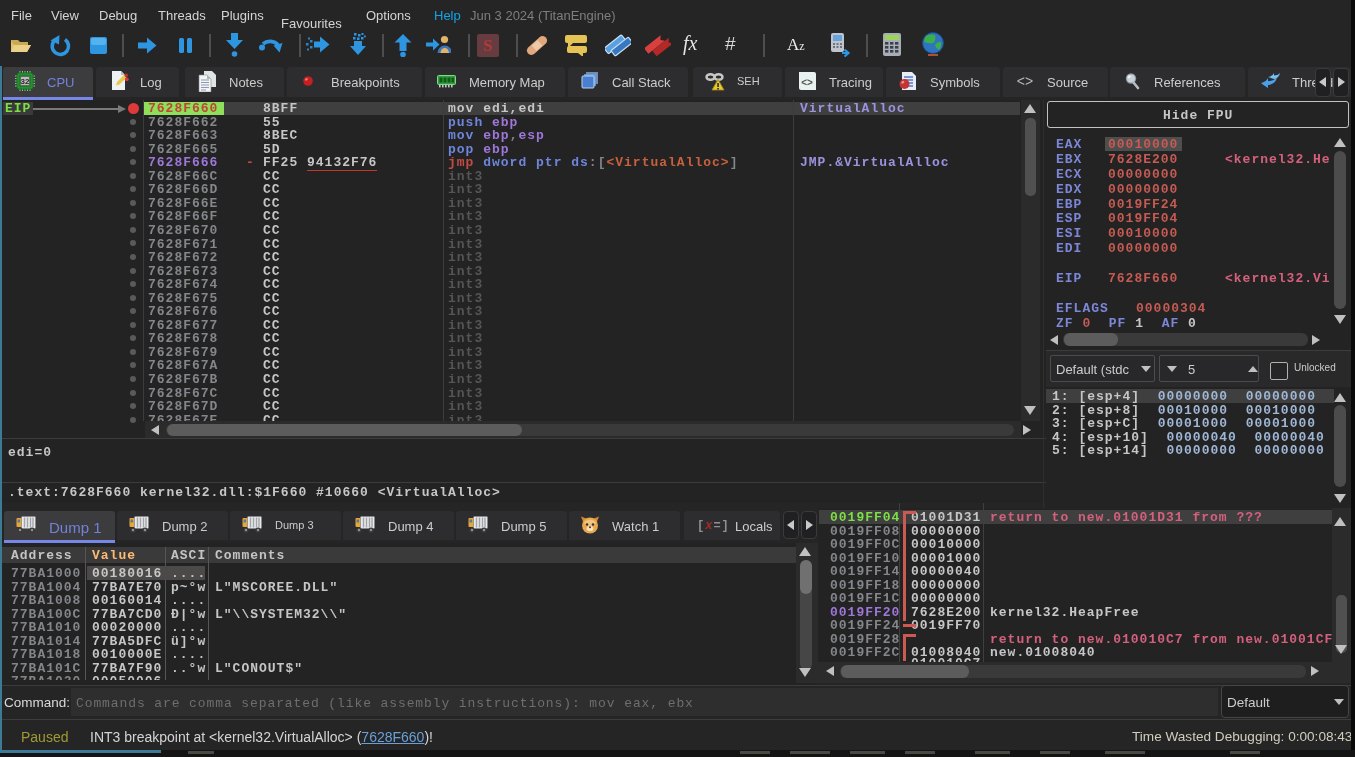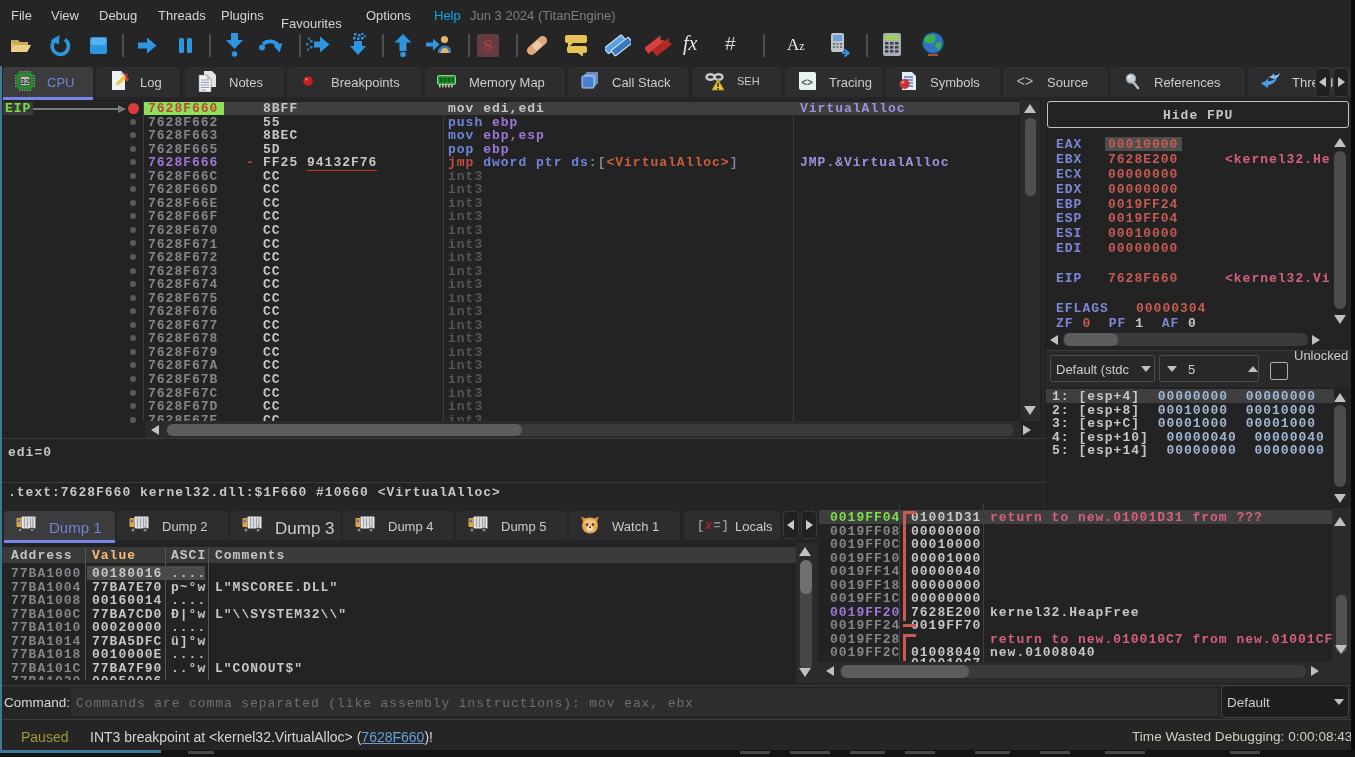--- a/index.html
+++ b/index.html
@@ -435,21 +435,21 @@
 <div class="tri" style="left:1312px;top:335px;border-top:5px solid transparent;border-bottom:5px solid transparent;border-left:8px solid #c0c0c0"></div>
 <div class="abs" style="left:1046px;top:350px;width:305px;height:37px;background:#29292a;border-top:1px solid #3c3c3c"></div>
 <div class="abs" style="left:1050px;top:355px;width:105px;height:27px;background:#28282a;border:1px solid #4c4c4c;border-radius:2px"></div>
 <div class="abs" style="left:1056px;top:362px;color:#cccccc;font-size:13px">Default (stdc</div>
 <div class="tri" style="left:1141px;top:366px;border-left:5px solid transparent;border-right:5px solid transparent;border-top:6px solid #c0c0c0"></div>
 <div class="abs" style="left:1159px;top:355px;width:100px;height:27px;background:#28282a;border:1px solid #4c4c4c;border-radius:2px"></div>
 <div class="tri" style="left:1167px;top:366px;border-left:5px solid transparent;border-right:5px solid transparent;border-top:6px solid #c0c0c0"></div>
 <div class="abs" style="left:1188px;top:362px;color:#cccccc;font-size:13px">5</div>
 <div class="tri" style="left:1248px;top:366px;border-left:5px solid transparent;border-right:5px solid transparent;border-bottom:6px solid #c0c0c0"></div>
 <div class="abs" style="left:1270px;top:362px;width:18px;height:18px;background:#252527;border:1.5px solid #b0b0b0;border-radius:2px"></div>
-<div class="abs" style="left:1294px;top:348px;color:#cccccc;font-size:13px">Unlocked</div>
+<div class="abs" style="left:1294px;top:362px;color:#cccccc;font-size:10px">Unlocked</div>
 <div class="abs" style="left:1046px;top:389px;width:288px;height:14px;background:#3f3f3f"></div>
 <div class="mono" style="left:1052px;top:390px"><span class="c-white">1: [esp+4]  </span><span style="color:#9fb6d4">00000000  00000000</span></div>
 <div class="mono" style="left:1052px;top:404px"><span class="c-white">2: [esp+8]  </span><span style="color:#9fb6d4">00010000  00010000</span></div>
 <div class="mono" style="left:1052px;top:417px"><span class="c-white">3: [esp+C]  </span><span style="color:#9fb6d4">00001000  00001000</span></div>
 <div class="mono" style="left:1052px;top:431px"><span class="c-white">4: [esp+10]  </span><span style="color:#9fb6d4">00000040  00000040</span></div>
 <div class="mono" style="left:1052px;top:444px"><span class="c-white">5: [esp+14]  </span><span style="color:#9fb6d4">00000000  00000000</span></div>
 <div class="tri" style="left:1334px;top:393px;border-left:6.5px solid transparent;border-right:6.5px solid transparent;border-bottom:9px solid #c0c0c0"></div>
 <div class="abs" style="left:1334px;top:405px;width:12px;height:82px;background:#4c4c4c;border-radius:6px"></div>
 <div class="tri" style="left:1334px;top:494px;border-left:6.5px solid transparent;border-right:6.5px solid transparent;border-top:9px solid #c0c0c0"></div>
 <div class="abs" style="left:0;top:503px;width:818px;height:40px;background:#252526"></div>
@@ -499,21 +499,21 @@
     </g>
     <g fill="#3a3a3a">
       <circle cx="4" cy="14" r="2.6"></circle>
       <circle cx="16" cy="14" r="2.6"></circle>
     </g>
     <g fill="#909498">
       <circle cx="4" cy="14" r="1.2"></circle>
       <circle cx="16" cy="14" r="1.2"></circle>
     </g>
   </svg>
-<div class="abs" style="left:275px;top:519px;color:#cccccc;font-size:17px">Dump 3</div>
+<div class="abs" style="left:275px;top:519px;color:#cccccc;font-size:11px">Dump 3</div>
 <div class="abs" style="left:343px;top:511px;width:111px;height:29px;background:#2d2d2f;border-radius:3px 3px 0 0"></div>
 <svg class="abs" style="left:355px;top:516px" width="21" height="18" viewBox="0 0 21 18">
     <rect x="0.5" y="2" width="6" height="9" rx="1" fill="#e8a830"></rect>
     <rect x="1.5" y="3.5" width="2.6" height="3" fill="#5878a8"></rect>
     <rect x="5.5" y="0.5" width="14" height="12" rx="1" fill="#e8eaec" stroke="#888" stroke-width="0.8"></rect>
     <g stroke="#a0a4a8" stroke-width="1.4">
       <path d="M8.5 1.5 v10 M11.5 1.5 v10 M14.5 1.5 v10 M17 1.5 v10"></path>
     </g>
     <g fill="#3a3a3a">
       <circle cx="4" cy="14" r="2.6"></circle>

